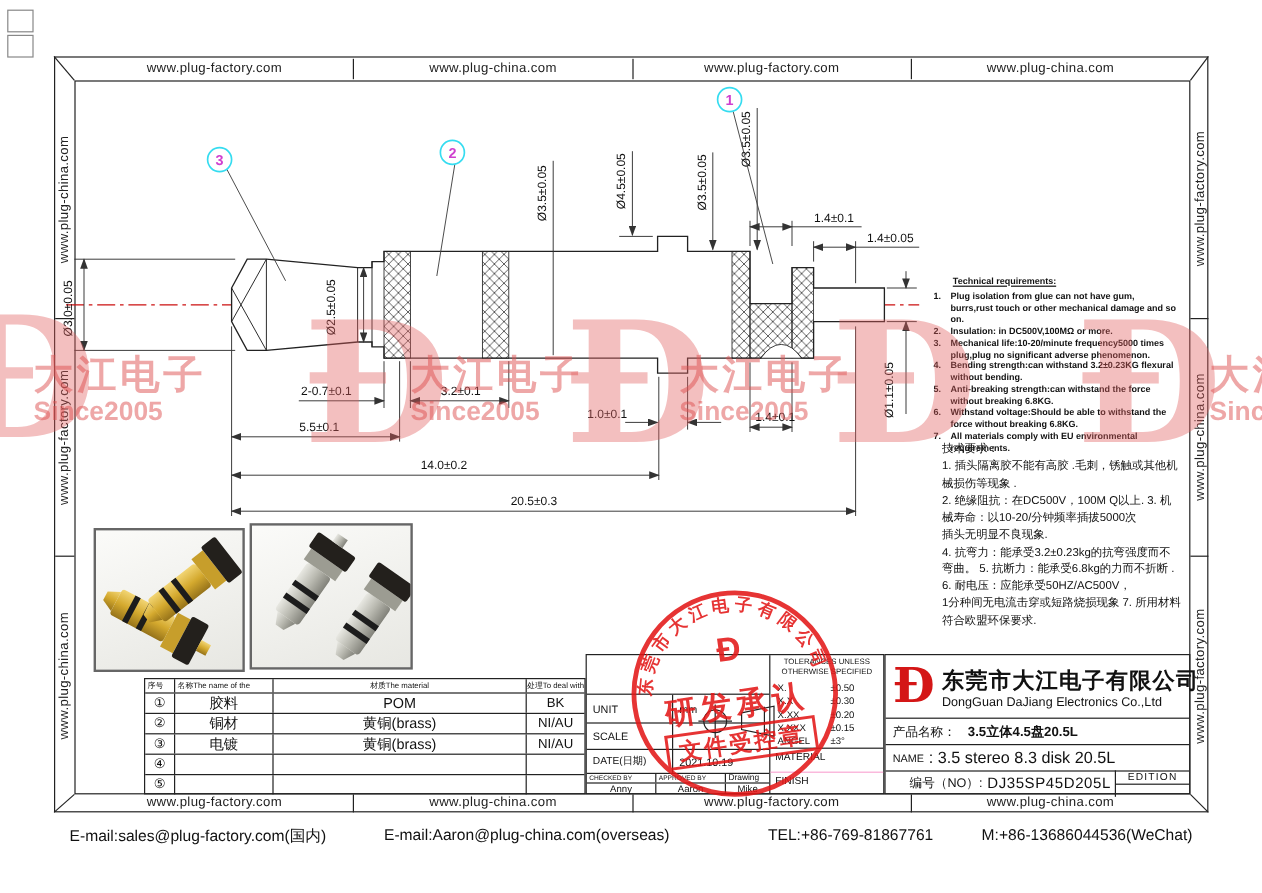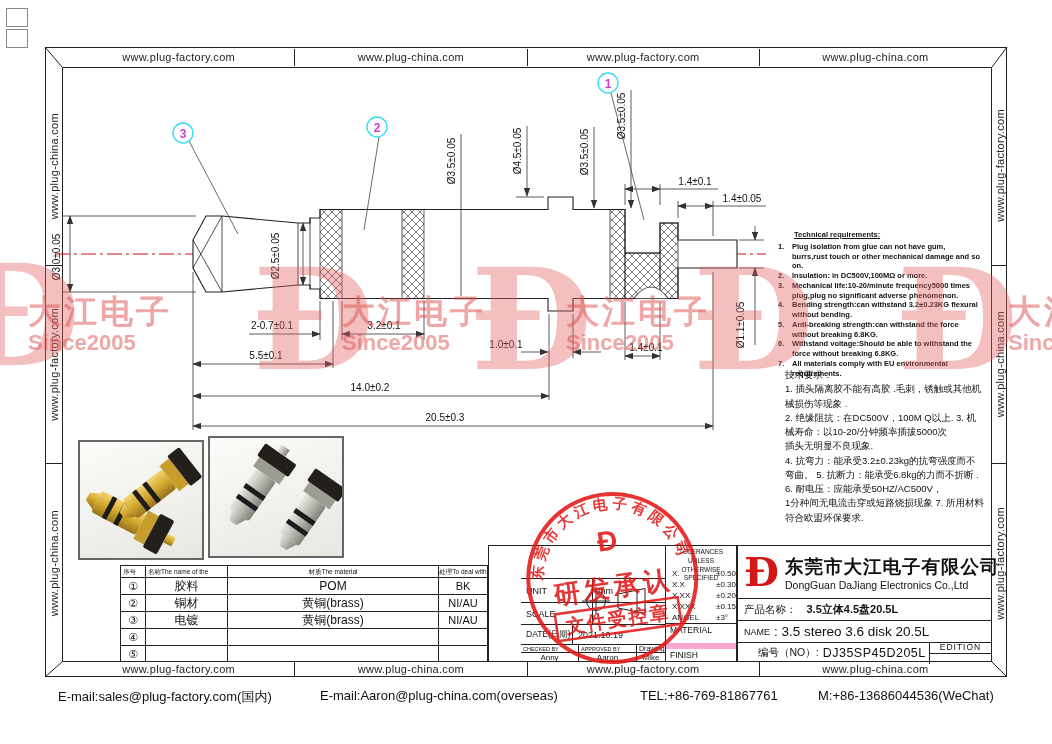--- a/index.html
+++ b/index.html
@@ -35,21 +35,21 @@
   .mt-row>div:first-child{border-left:none;}
   .mt-h{height:11px;font-size:6.5px;line-height:11px;}
   .mt-h>div{text-align:center;}
   .mt-h .mt-left{text-align:left;padding-left:2px;}
   .mt-d{height:16px;font-size:12px;line-height:16px;}
   .mt-d .c0{text-align:center;font-size:11px;}
   .mt-d .c1,.mt-d .c2{text-align:center;}
   .mt-d .c3{text-align:center;font-size:11px;}
   
   #info-block{z-index:3;border:1.2px solid #222;box-sizing:border-box;display:flex;}
-  .ib-left{width:152px;border-right:1px solid #222;display:flex;flex-direction:column;padding-left:32px;}
+  .ib-left{width:152px;border-right:1px solid #222;display:flex;flex-direction:column;}
   .ib-right{flex:1;display:flex;flex-direction:column;}
   .ib-row{display:flex;border-top:1px solid #222;box-sizing:border-box;}
   .ib-lbl{font-size:9px;display:flex;align-items:center;padding-left:5px;box-sizing:border-box;}
   .tol-head{font-size:6.5px;text-align:center;line-height:1.35;padding-top:2px;height:22px;box-sizing:border-box;}
   .tol-row{display:flex;height:11px;font-size:8px;line-height:11px;}
   .tol-row .tl{width:50px;padding-left:6px;box-sizing:border-box;}
   .tol-row .tv{flex:1;}
   
   #co-block{z-index:3;border:1.2px solid #222;box-sizing:border-box;}
   .co-row{border-top:1px solid #222;box-sizing:border-box;position:relative;}
@@ -396,21 +396,21 @@
       <div style="height:33px;"></div>
       <div class="ib-row" style="height:24px;">
         <div class="ib-lbl" style="width:72px;border-right:1px solid #222;">UNIT</div>
         <div class="ib-lbl">mm</div>
       </div>
       <div class="ib-row" style="height:23px;">
         <div class="ib-lbl" style="width:72px;border-right:1px solid #222;">SCALE</div>
         <div class="ib-lbl"></div>
       </div>
       <div class="ib-row" style="height:20px;">
-        <div class="ib-lbl" style="width:52px;border-right:1px solid #222;font-size:8.5px;">DATE(日期)</div>
+        <div class="ib-lbl" style="width:72px;border-right:1px solid #222;font-size:8.5px;">DATE(日期)</div>
         <div class="ib-lbl" style="font-size:9px;">2021.10.19</div>
       </div>
       <div class="ib-row" style="height:8px;">
         <div class="ib-lbl" style="width:58px;border-right:1px solid #222;font-size:5.5px;padding-left:2px;">CHECKED BY</div>
         <div class="ib-lbl" style="width:58px;border-right:1px solid #222;font-size:5.5px;padding-left:2px;">APPROVED BY</div>
         <div class="ib-lbl" style="flex:1;font-size:7px;padding-left:2px;">Drawing</div>
       </div>
       <div class="ib-row" style="height:9px;">
         <div class="ib-lbl" style="width:58px;border-right:1px solid #222;font-size:8px;justify-content:center;padding:0;">Anny</div>
         <div class="ib-lbl" style="width:58px;border-right:1px solid #222;font-size:8px;justify-content:center;padding:0;text-align:center;">Aaron</div>
@@ -436,39 +436,39 @@
         </div>
       <div class="tol-row">
           <div class="tl">X.XXX</div>
           <div class="tv">±0.15</div>
         </div>
       <div class="tol-row">
           <div class="tl">ANGEL</div>
           <div class="tv">±3°</div>
         </div>
       <div style="border-top:1px solid #222;height:20px;font-size:8.5px;padding:1px 0 0 4px;box-sizing:border-box;">MATERIAL</div>
-      <div style="border-top:6px solid #f9a8d4;flex:1;font-size:8.5px;padding:1px 0 0 4px;box-sizing:border-box;">FINISH</div>
+      <div style="border-top:1px solid #f9a8d4;flex:1;font-size:8.5px;padding:1px 0 0 4px;box-sizing:border-box;">FINISH</div>
     </div>
   </div>
 
   <div id="co-block" class="abs" style="left:737px;top:545px;width:255px;height:117px;">
     <div class="co-row" style="height:52px;display:flex;align-items:center;padding-left:6px;">
       <span class="co-logo">Đ</span>
       <span style="display:inline-block;margin-left:6px;">
         <span class="co-cn" style="display:block;">东莞市大江电子有限公司</span>
         <span class="co-en" style="display:block;">DongGuan DaJiang Electronics Co.,Ltd</span>
       </span>
     </div>
     <div class="co-row" style="height:22px;display:flex;align-items:center;padding-left:6px;">
       <span class="lab">产品名称：</span>
       <span style="font-size:11px;font-weight:700;margin-left:10px;">3.5立体4.5盘20.5L</span>
     </div>
     <div class="co-row" style="height:22px;display:flex;align-items:center;padding-left:6px;">
       <span style="font-size:9px;">NAME</span>
-      <span style="font-size:13.5px;margin-left:4px;">: 3.5 stereo 3.6 disk 20.5L</span>
+      <span style="font-size:13.5px;margin-left:4px;">: 3.5 stereo 8.3 disk 20.5L</span>
     </div>
     <div class="co-row" style="height:21px;display:flex;align-items:center;padding-left:20px;">
       <span class="lab">编号（NO）:</span>
       <span style="font-size:12.5px;margin-left:4px;letter-spacing:.5px;">DJ35SP45D205L</span>
       <span class="abs" style="right:0;top:-1px;width:62px;height:22px;border-left:1px solid #222;box-sizing:border-box;">
         <span style="display:block;height:11px;border-bottom:1px solid #222;font-size:8.5px;text-align:center;line-height:11px;letter-spacing:1px;">EDITION</span>
       </span>
     </div>
   </div>
 

